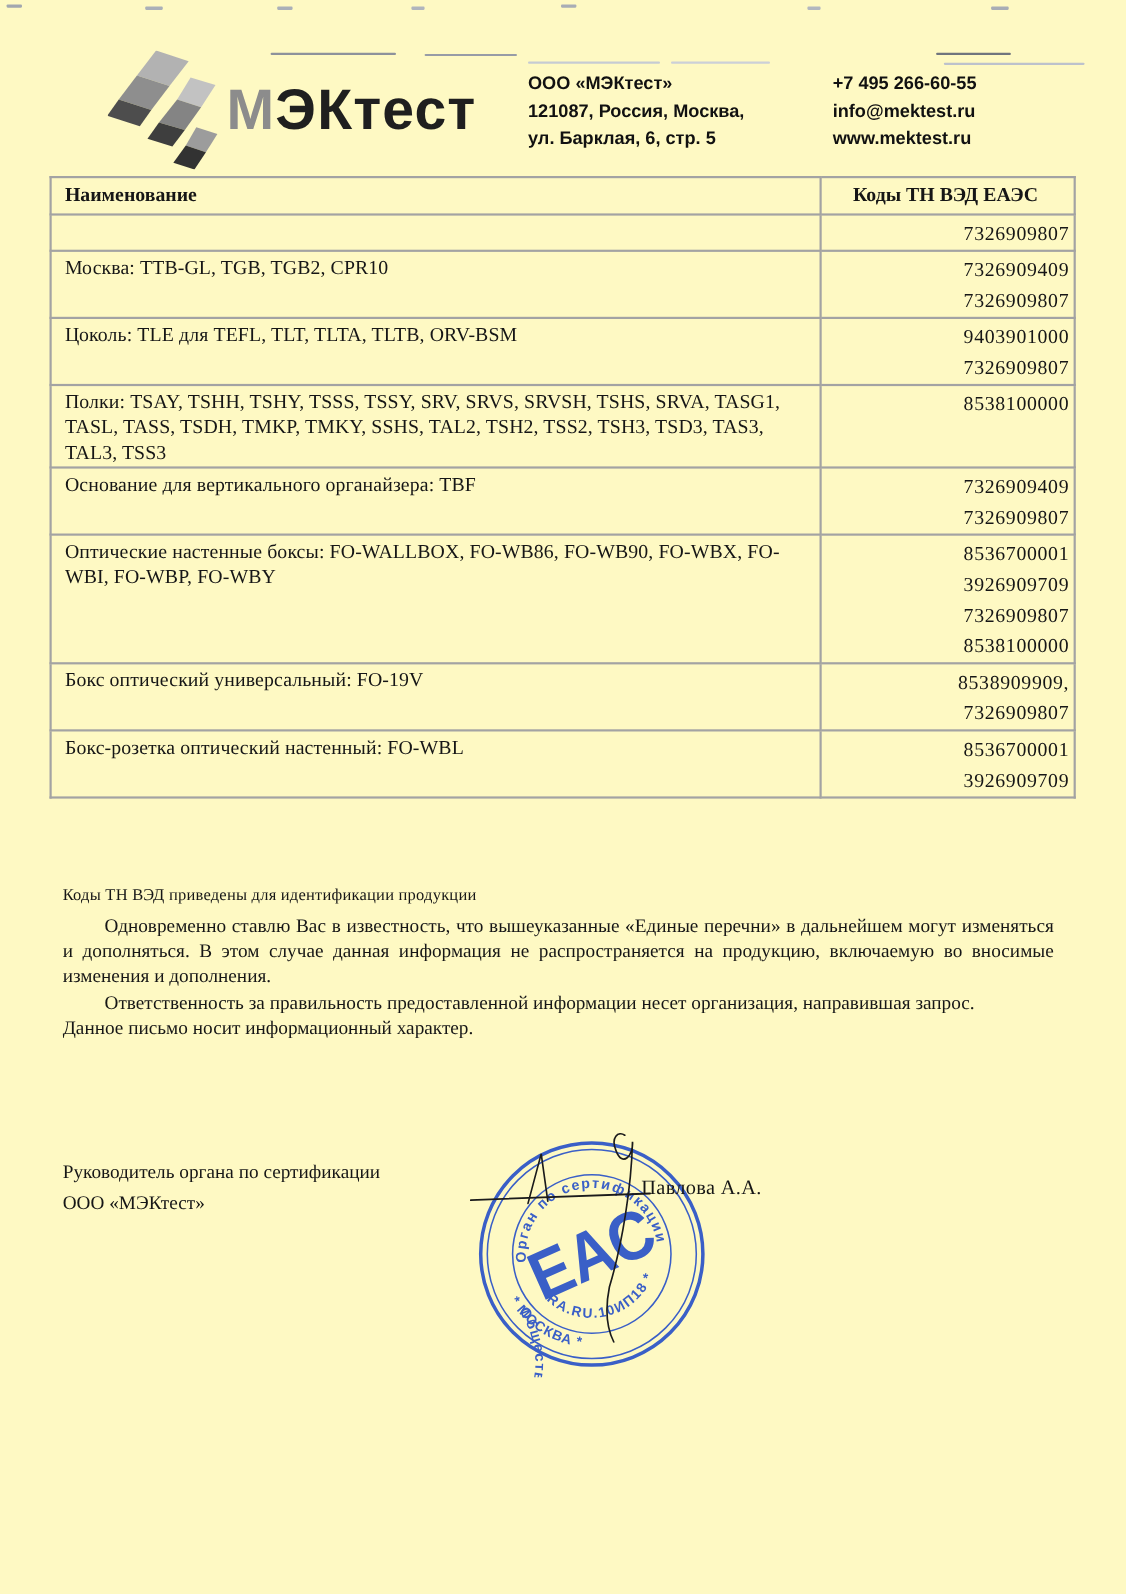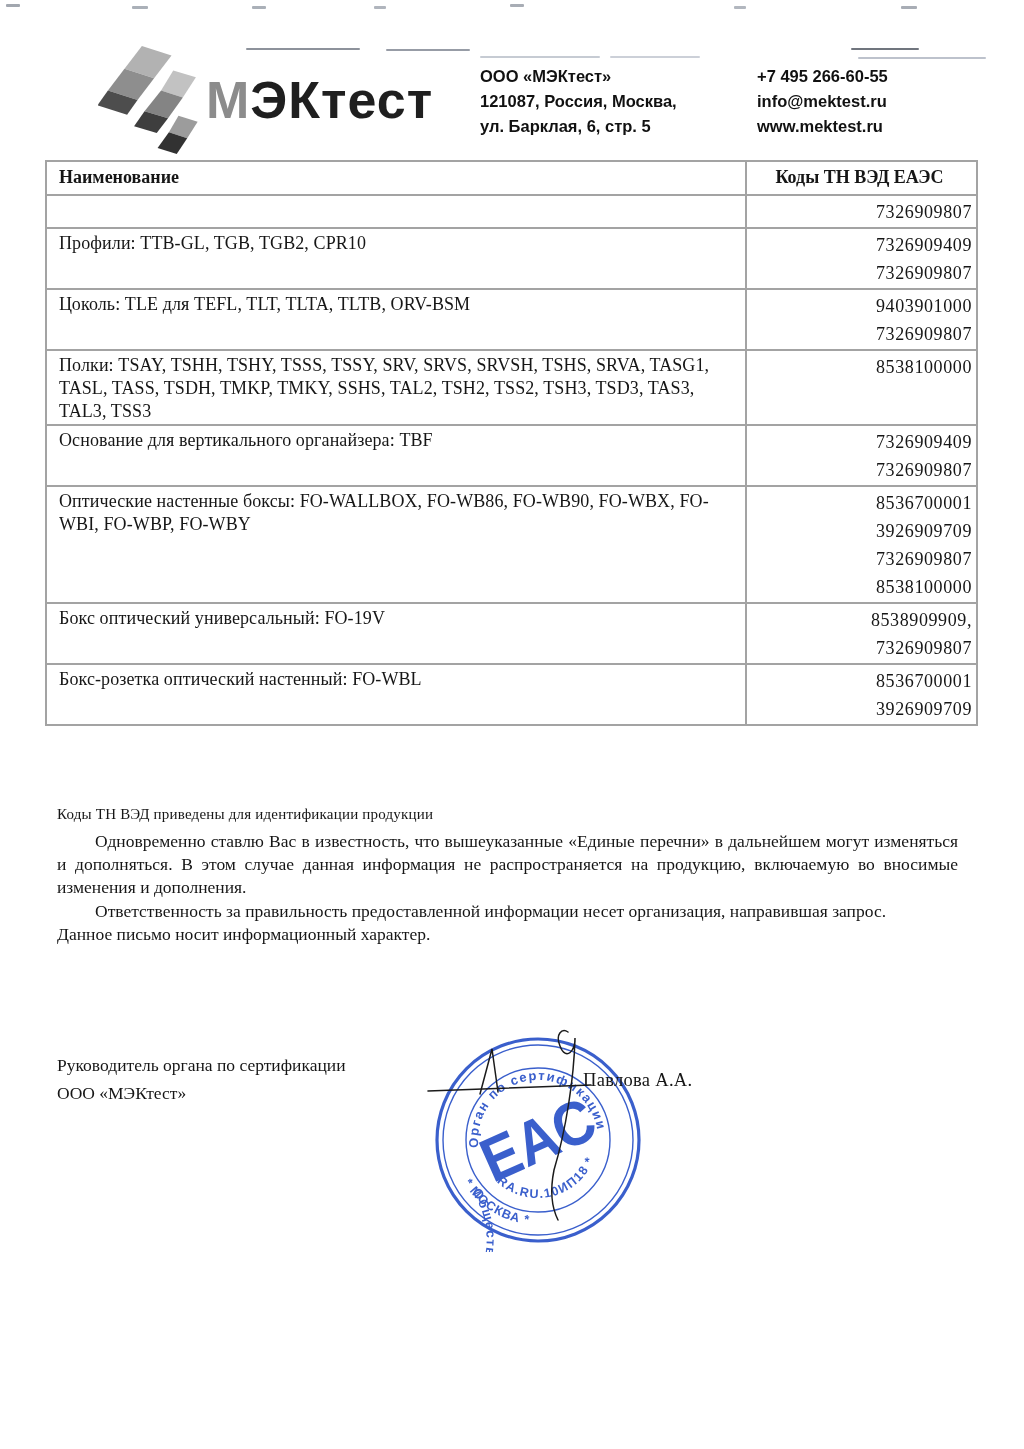--- a/index.html
+++ b/index.html
@@ -1,19 +1,19 @@
 <!DOCTYPE html>
 <html><head>
 <meta charset="utf-8">
 <style>
   * { margin:0; padding:0; box-sizing:border-box; }
   html,body { background:#e8e8e8; }
   .page {
     position:relative; width:1024px; height:1449px; margin:0 auto;
-    background:#ffffff; overflow:hidden; color:#161616;
+    background:#fef9c3; overflow:hidden; color:#161616;
     font-family:"Liberation Serif","DejaVu Serif",serif;
   }
   
   .artifact { position:absolute; border-radius:1px; }
 
   
   .logo { position:absolute; left:98px; top:46px; display:flex; align-items:center; }
   .logo-mark { width:100px; height:108px; }
   .logo-text {
     font-family:"Liberation Sans","DejaVu Sans",sans-serif;
@@ -117,21 +117,21 @@
         </tr>
       </thead>
       <tbody>
         <tr>
           <td class="name-cell"></td>
           <td class="codes-cell">
             <div class="code-line">7326909807</div>
           </td>
         </tr>
         <tr>
-          <td class="name-cell">Профили: TTB-GL, TGB, TGB2, CPR10</td>
+          <td class="name-cell">Москва: TTB-GL, TGB, TGB2, CPR10</td>
           <td class="codes-cell">
             <div class="code-line">7326909409</div>
             <div class="code-line">7326909807</div>
           </td>
         </tr>
         <tr>
           <td class="name-cell">Цоколь: TLE для TEFL, TLT, TLTA, TLTB, ORV-BSM</td>
           <td class="codes-cell">
             <div class="code-line">9403901000</div>
             <div class="code-line">7326909807</div>

